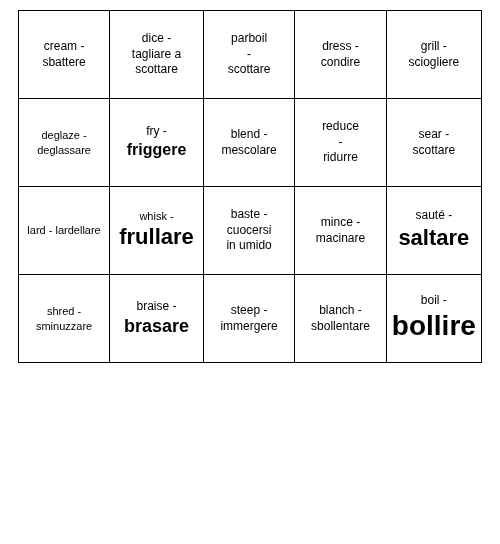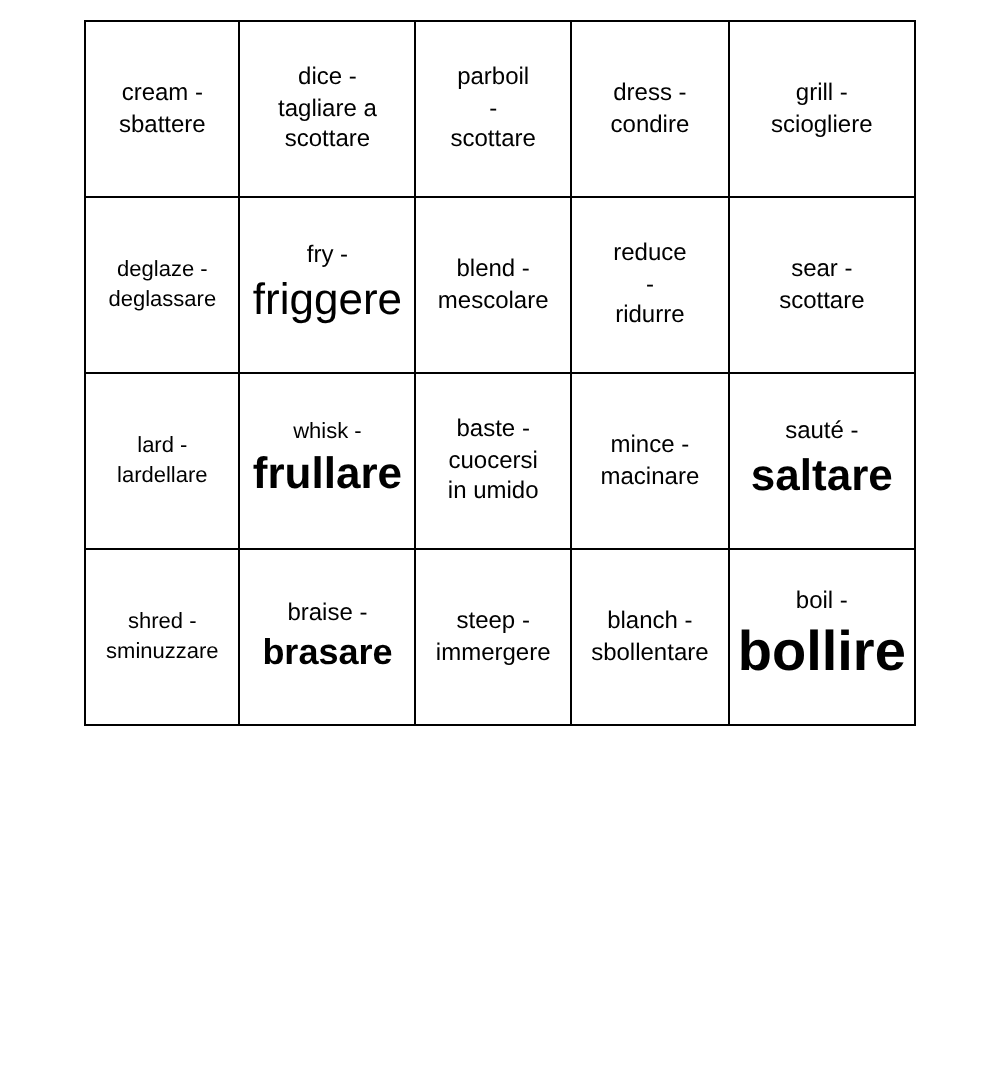--- a/index.html
+++ b/index.html
@@ -20,21 +20,21 @@
       padding: 6px 0 4px 0;
     }
     .bingo-title span {
       font-size: 36px;
       font-weight: bold;
       width: 88px;
       text-align: center;
     }
     .bingo-table {
       border-collapse: collapse;
-      width: 416px;
+      width: 464px;
     }
     .bingo-table td {
       border: 1px solid #000;
       width: 96px;
       height: 88px;
       text-align: center;
       vertical-align: middle;
       padding: 2px 3px;
       font-size: 12px;
       line-height: 1.3;
@@ -64,21 +64,21 @@
 scottare</td>
         <td style="white-space: pre-line;">dress -
 condire</td>
         <td style="white-space: pre-line;">grill -
 sciogliere</td>
       </tr>
       <tr>
         <td style="font-size: 11px; white-space: normal; margin-left: 12px;">deglaze - deglassare</td>
         <td>
           <div style="font-size: 12px;">fry -</div>
-          <div style="font-size: 22px; font-weight: normal;">friggere</div>
+          <div style="font-size: 16px; font-weight: bold;">friggere</div>
         </td>
         <td style="white-space: pre-line;">blend -
 mescolare</td>
         <td style="white-space: pre-line;">reduce
 -
 ridurre</td>
         <td style="white-space: pre-line;">sear -
 scottare</td>
       </tr>
       <tr>

